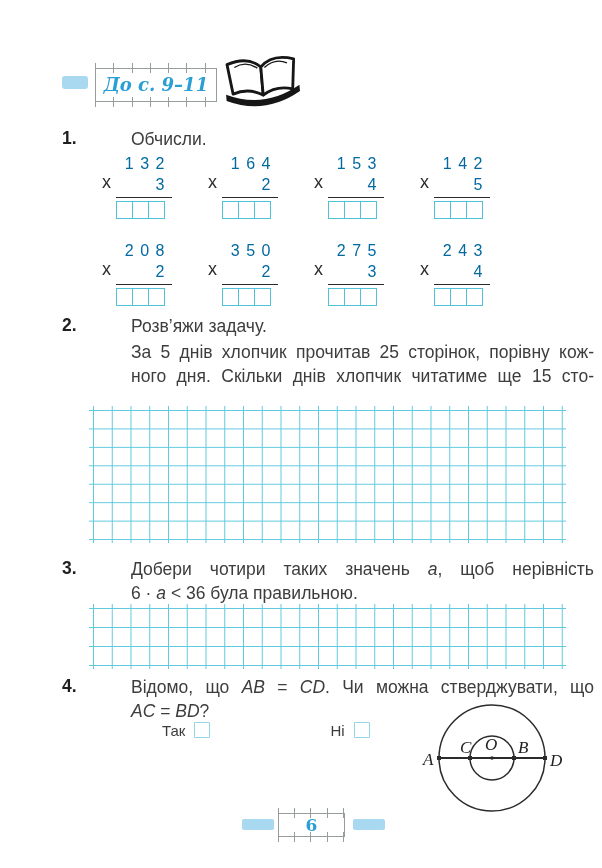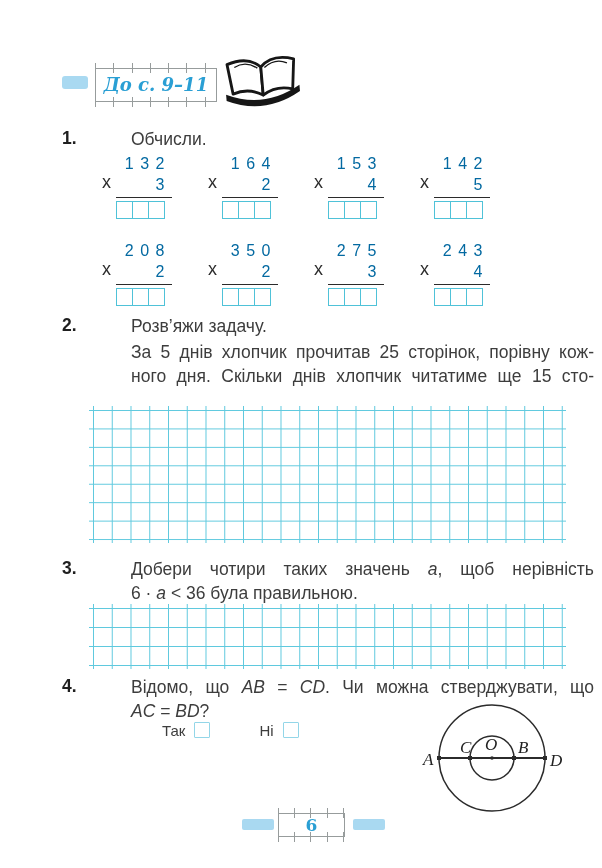--- a/index.html
+++ b/index.html
@@ -39,21 +39,21 @@
   .grid{position:absolute;left:89px;width:477px;
     background-image:linear-gradient(to right,var(--grid,#5fc9de) 1px,transparent 1px),
                      linear-gradient(to bottom,var(--grid,#5fc9de) 1px,transparent 1px);
     background-position:4px 4px;}
   #grid2{top:406px;height:137px;background-size:18.75px 18.45px;}
   #grid3{top:604px;height:65px;background-size:18.75px 19px;}
 
   
   .answers{position:absolute;left:162px;top:722px;display:flex;align-items:flex-start;font-size:15px;}
   .chk{width:14px;height:14px;border:1.7px solid var(--checkbox,#93d6e8);border-radius:1px;background:#fff;}
-  .chk.yes{margin-left:9px;} .lbl-no{margin-left:49px;} .chk.no{margin-left:9px;}
+  .chk.yes{margin-left:9px;} .lbl-no{margin-left:120px;} .chk.no{margin-left:9px;}
   .diagram{position:absolute;left:410px;top:696px;}
   .diagram text{font-family:"Liberation Serif", serif;font-style:italic;font-size:17px;fill:#222;}
 
   
   .ftr-rect{position:absolute;top:819px;width:32px;height:11px;border-radius:2px;background:var(--lightblue,#a9d9f1);}
   .ftr-rect.l{left:242px;} .ftr-rect.r{left:353px;}
   .ftr-ruler{position:absolute;left:278px;top:813px;width:65px;height:22px;
     border:1px solid var(--ruler,#979c9c);}
   .ftr-ruler .ticks{background-image:repeating-linear-gradient(90deg,var(--ruler,#979c9c) 0 1px,transparent 1px 16.2px);}
   .ftr-page{position:absolute;left:0;right:0;top:0;bottom:0;line-height:22px;text-align:center;

